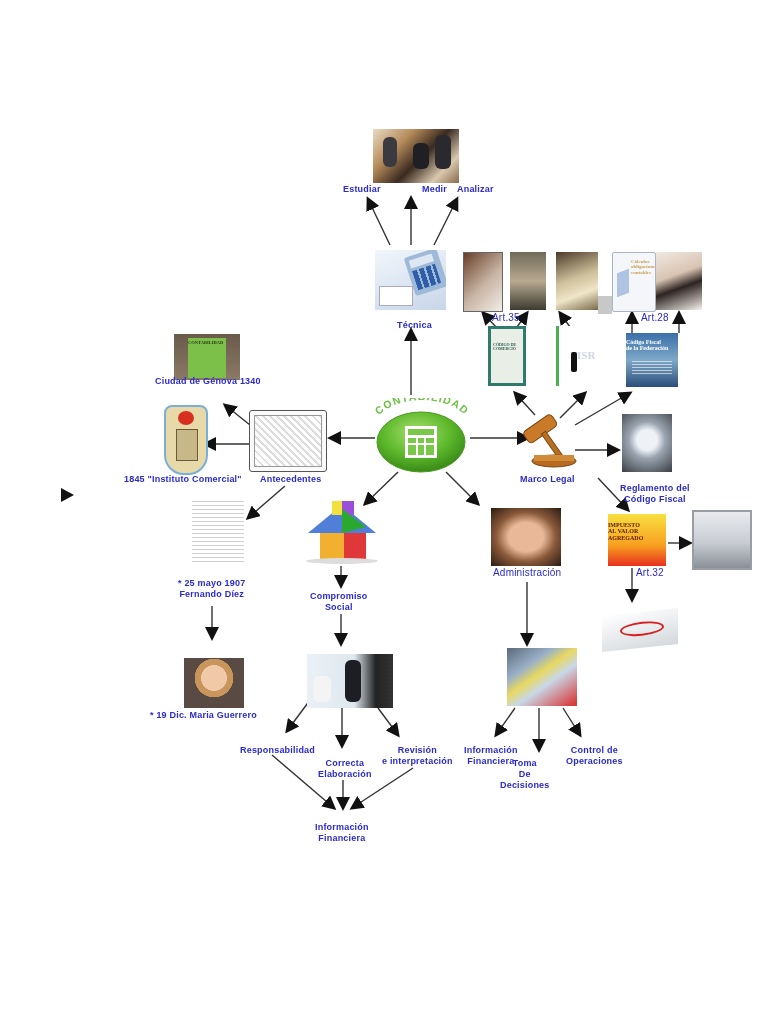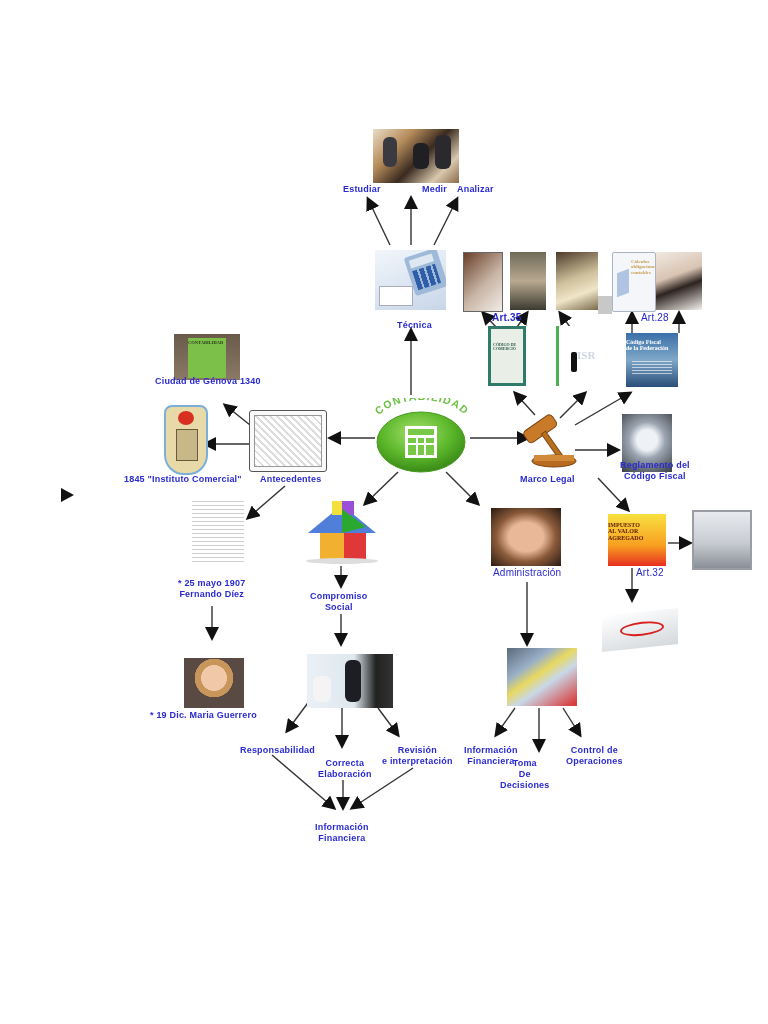--- a/index.html
+++ b/index.html
@@ -100,21 +100,21 @@
 <div class="lbl" style="left:397px;top:320px;">Técnica</div>
 
 <div class="img" style="left:463px;top:252px;width:38px;height:58px;background:linear-gradient(135deg,#6a3f2a,#c9b6a6 55%,#f2ece6);border:1px solid #666;"></div>
 <div class="img" style="left:510px;top:252px;width:36px;height:58px;background:linear-gradient(180deg,#6f6a58,#b8a990 50%,#3c3a30);"></div>
 <div class="img" style="left:556px;top:252px;width:42px;height:58px;background:linear-gradient(160deg,#4b3a2a,#cdbf9a 45%,#efe5c8 70%,#7a6a4a);"></div>
 <div class="img" style="left:612px;top:252px;width:42px;height:58px;background:#f4f6fa;border:1px solid #aab4c4;border-radius:2px;">
   <div style="position:absolute;left:4px;top:18px;width:12px;height:24px;background:#aec4e2;transform:skewY(-20deg);"></div>
   <div class="cover-text" style="left:18px;top:6px;width:22px;font-size:5px;color:#c8a050;white-space:normal;">Cálculos obligaciones contables</div>
 </div>
 <div class="img" style="left:656px;top:252px;width:46px;height:58px;background:linear-gradient(160deg,#f1e9e2,#d8c4b2 40%,#2d2320 60%,#f6f2ee);"></div>
-<div class="lbl" style="left:492px;top:312px;font-weight:bold;font-size:10px;">Art.35</div>
+<div class="lbl" style="left:492px;top:312px;font-weight:normal;font-size:10px;">Art.35</div>
 <div class="lbl" style="left:567px;top:312px;font-weight:normal;font-size:10px;margin-top:43px;">Art.58</div>
 <div class="lbl" style="left:641px;top:312px;font-weight:normal;font-size:10px;">Art.28</div>
 
 <div class="img" style="left:488px;top:326px;width:38px;height:60px;background:#2f7a6a;">
   <div style="position:absolute;left:3px;top:3px;right:3px;bottom:3px;background:#e9efe6;">
     <div class="cover-text" style="left:2px;right:2px;top:14px;font-size:4px;color:#2f5a50;white-space:normal;">CÓDIGO DE COMERCIO</div>
   </div>
 </div>
 <div class="img" style="left:556px;top:326px;width:44px;height:60px;background:#ffffff;border-left:3px solid #4caf50;">
   <div style="position:absolute;left:12px;top:26px;width:6px;height:20px;background:#111;border-radius:2px;"></div>
@@ -236,21 +236,21 @@
   <g transform="rotate(-35 33 30)">
     <rect x="14" y="14" width="34" height="14" rx="4" fill="#c87a28" stroke="#7a4410"></rect>
     <rect x="29" y="26" width="5" height="30" fill="#b87020" stroke="#7a4410"></rect>
   </g>
   <ellipse cx="40" cy="56" rx="22" ry="6" fill="#b86a20" stroke="#7a4410"></ellipse>
   <rect x="20" y="50" width="40" height="6" fill="#d08a38"></rect>
 </svg>
 <div class="lbl" style="left:520px;top:474px;">Marco Legal</div>
 
 <div class="img" style="left:622px;top:414px;width:50px;height:58px;background:radial-gradient(circle at 50% 45%,#eef2f6 0 25%,#9aa4b0 45%,#3a3e44 100%);"></div>
-<div class="lbl" style="left:620px;top:460px;">
+<div class="lbl" style="left:620px;top:483px;">
   <span>Reglamento del</span><br>
   <span>Código Fiscal</span>
 </div>
 
 <div class="img" style="left:608px;top:514px;width:58px;height:52px;background:linear-gradient(180deg,#f8e040 0%,#f8a020 60%,#e83020 100%);">
   <div class="cover-text" style="left:0;right:0;top:8px;font-size:6px;color:#5a1a0a;">
     <span>IMPUESTO</span><br>
     <span>AL VALOR</span><br>
     <span>AGREGADO</span>
   </div>

